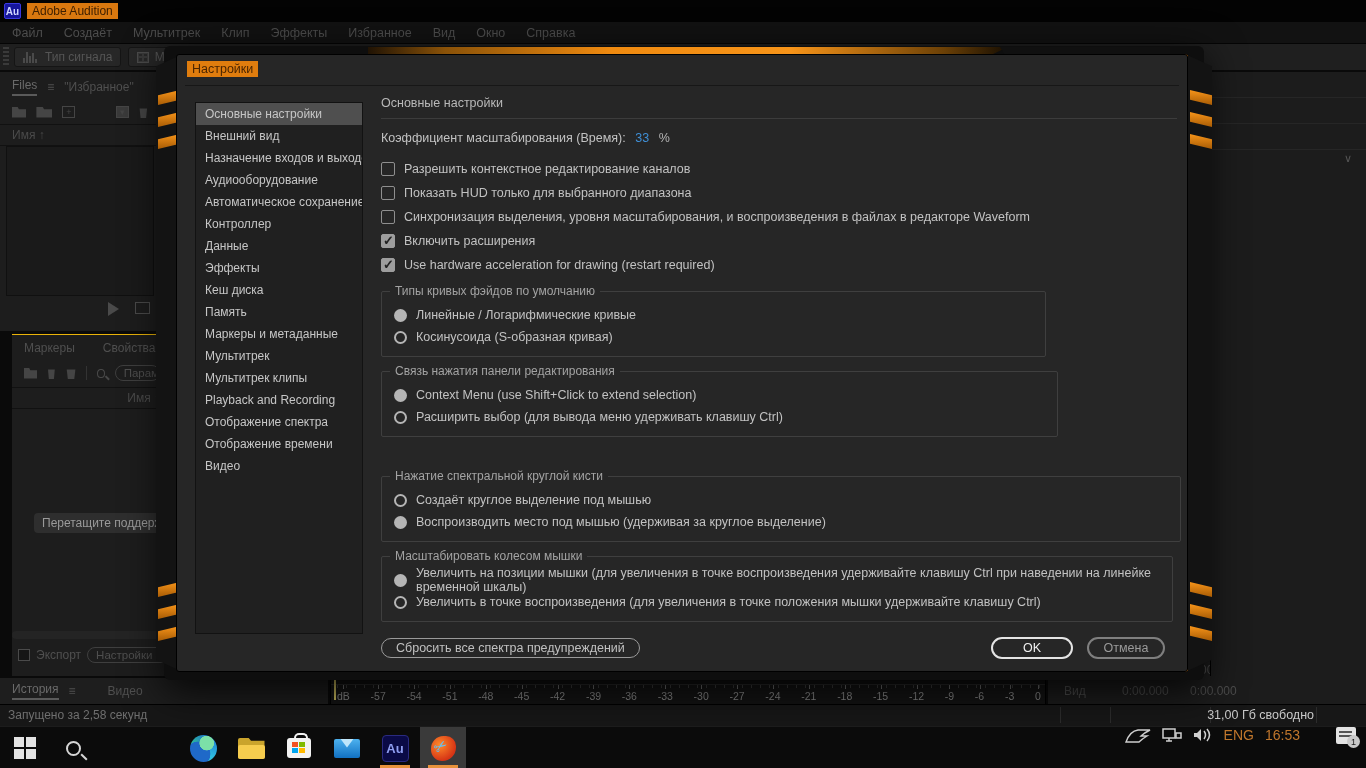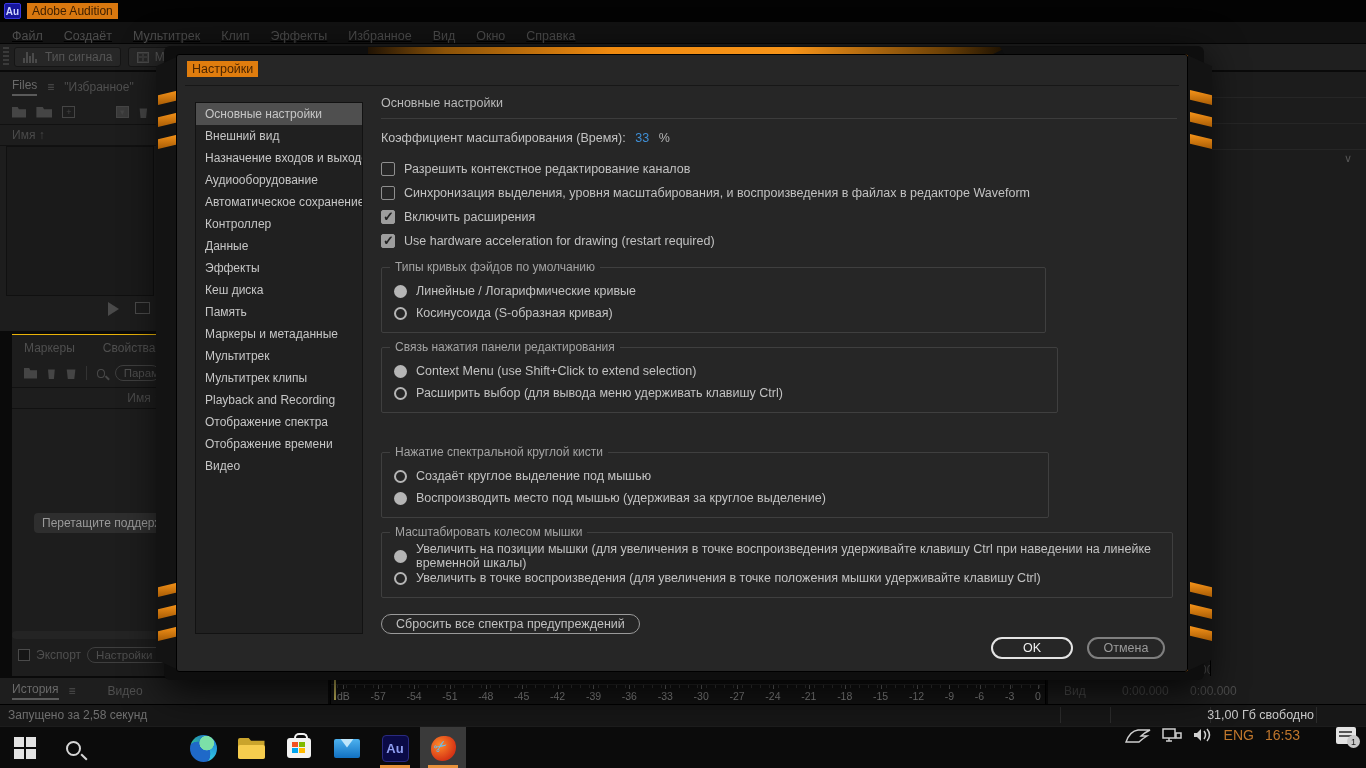--- a/index.html
+++ b/index.html
@@ -4,21 +4,21 @@
 <style>
   * { margin:0; padding:0; box-sizing:border-box; }
   html,body { width:1366px; height:768px; background:#000; overflow:hidden; }
   body { font-family:"Liberation Sans", sans-serif; }
   #root { position:relative; width:1366px; height:768px; background:#0a0a0a; }
 
   
   .titlebar { position:absolute; left:0; top:0; width:1366px; height:22px; background:#030303; display:flex; align-items:center; gap:6px; padding-left:4px; }
   .au-badge { width:17px; height:16px; background:#16169c; border:1px solid #3a3ae0; color:#cfd6ff; font-size:10px; font-weight:bold; display:flex; align-items:center; justify-content:center; border-radius:2px; }
   .title-hl { background:#d9780f; color:#402000; font-size:12px; padding:1px 5px; }
-  .menubar { position:absolute; left:0; top:22px; width:1366px; height:22px; background:#121212; display:flex; align-items:flex-end; gap:21px; padding-left:12px; border-bottom:1px solid #050505;text-decoration:underline; }
+  .menubar { position:absolute; left:0; top:22px; width:1366px; height:22px; background:#121212; display:flex; align-items:center; gap:21px; padding-left:12px; border-bottom:1px solid #050505; }
   .menubar span { color:#4d4d4d; font-size:12.5px; }
   .toolbar { position:absolute; left:0; top:44px; width:1366px; height:27px; background:#1f1f1f; border-bottom:1px solid #0a0a0a; }
   .grip { position:absolute; left:3px; top:3px; width:6px; height:20px; background:repeating-linear-gradient(180deg,#3a3a3a 0 2px,transparent 2px 4px); }
   .tb-btn { position:absolute; top:3px; height:20px; background:#272727; border:1px solid #151515; border-radius:3px; display:flex; align-items:center; gap:6px; padding:0 8px; color:#555; font-size:12px; }
   .tb-wave { width:16px; height:11px; display:flex; align-items:flex-end; gap:1px; }
   .tb-wave i { display:block; width:2px; background:#4a4a4a; }
   .tb-grid { width:15px; height:11px; border:1px solid #4a4a4a; display:grid; grid-template-columns:1fr 1fr; }
   .tb-grid i { border:1px solid #383838; }
   .ghost-icons { position:absolute; left:505px; top:48px; display:flex; gap:14px; }
   .ghost-icons i { width:13px; height:13px; border:1px solid #353535; opacity:.8; }
@@ -100,21 +100,21 @@
   .cb-row { display:flex; align-items:center; gap:9px; height:24px; }
   .cbox { width:14px; height:14px; border:1px solid #8f8f8f; border-radius:2px; background:transparent; flex:0 0 auto; }
   .cbox.on { background:#9d9d9d; border-color:#9d9d9d; position:relative; }
   .cbox.on::after { content:"✓"; position:absolute; left:1px; top:-2px; color:#222; font-size:13px; font-weight:bold; }
   .group { position:relative; border:1px solid #3f3f3f; border-radius:2px; margin-top:14px; padding:12px 12px 8px; }
   .group-legend { position:absolute; left:8px; top:-8px; background:#262626; padding:0 5px; color:#a3a3a3; font-size:12px; white-space:nowrap; }
   .radio-row { display:flex; align-items:center; gap:9px; height:22px; }
   .rad { width:13px; height:13px; border-radius:50%; flex:0 0 auto; }
   .rad.sel { background:#b5b5b5; }
   .rad.un { border:2px solid #b5b5b5; width:13px; height:13px; background:transparent; }
-  .g1 { width:665px; } .g2 { width:677px; } .g3 { width:668px;margin-top:39px; } .g4 { width:792px; }
+  .g1 { width:665px; } .g2 { width:677px; } .g3 { width:800px;margin-top:39px; } .g4 { width:792px; }
   .reset-btn { margin-top:16px; display:inline-block; border:1px solid #9a9a9a; border-radius:10px; color:#c0c0c0; font-size:12.5px; padding:2px 14px; background:transparent; }
   .dlg-footer { position:absolute; right:22px; bottom:12px; display:flex; gap:14px; }
   .btn { border-radius:11px; font-size:12.5px; padding:2px 0; text-align:center; }
   .btn-ok { width:82px; border:2px solid #e4e4e4; color:#f0f0f0; }
   .btn-cancel { width:78px; border:2px solid #7f7f7f; color:#9a9a9a; }
 
   
   .taskbar { position:absolute; left:0; top:726px; width:1366px; height:42px; background:#0b0b0b; border-top:1px solid #1c1c1c; }
   .tb-cell { position:absolute; top:0; width:46px; height:42px; display:flex; align-items:center; justify-content:center; }
   .tb-cell.active { background:#3a3a3a; }
@@ -359,20 +359,24 @@
           <span class="zoom-val">33</span>
           <span class="zoom-unit">%</span>
         </div>
         <div id="cbx">
             <div class="cb-row">
               <span class="cbox"></span>
               <span>Разрешить контекстное редактирование каналов</span>
             </div>
             <div class="cb-row">
               <span class="cbox"></span>
+              <span>Показать HUD только для выбранного диапазона</span>
+            </div>
+            <div class="cb-row">
+              <span class="cbox"></span>
               <span>Синхронизация выделения, уровня масштабирования, и воспроизведения в файлах в редакторе Waveform</span>
             </div>
             <div class="cb-row">
               <span class="cbox on"></span>
               <span>Включить расширения</span>
             </div>
             <div class="cb-row">
               <span class="cbox on"></span>
               <span>Use hardware acceleration for drawing (restart required)</span>
             </div>

